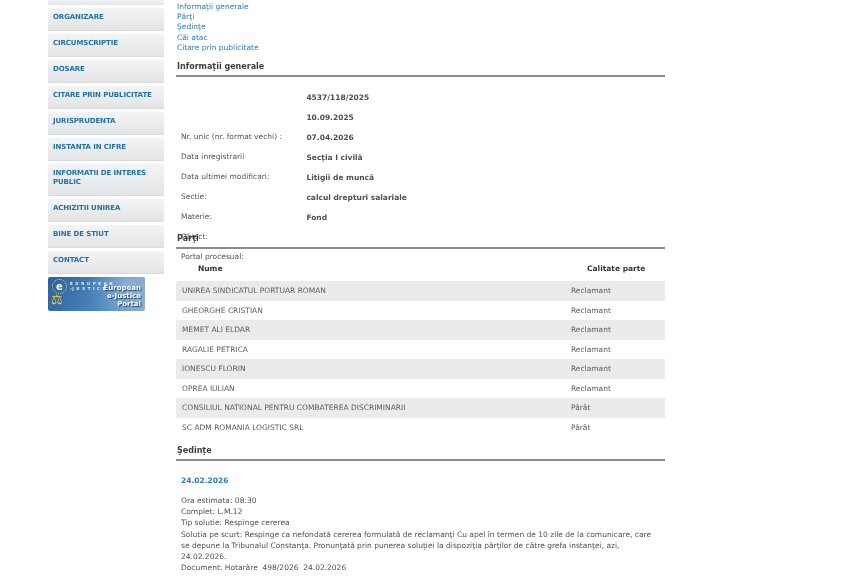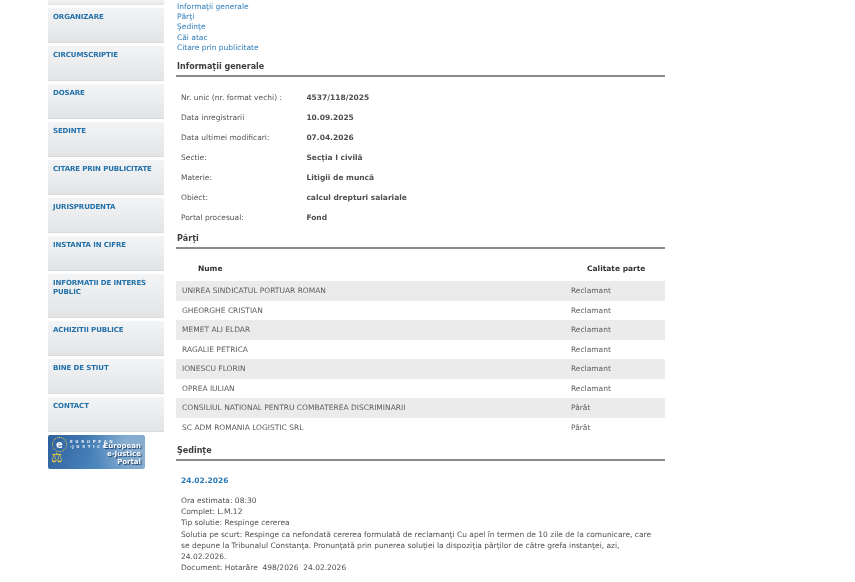--- a/index.html
+++ b/index.html
@@ -12,21 +12,21 @@
     overflow:hidden;
   }
 
   
   .sidebar{position:absolute;left:48px;top:0;width:116px;}
   .side-item{
     background:linear-gradient(#f3f4f5,#e2e4e6);
     border-bottom:1px solid #d8dadc;
     color:#2371a9;font-weight:bold;
     font-size:7px;line-height:9px;letter-spacing:-0.1px;
-    padding:5px 2px 20px 5px;margin-bottom:3px;
+    padding:5px 2px 8px 5px;margin-bottom:3px;
     cursor:pointer;
   }
   .side-item.partial{height:5px;padding:0;margin-bottom:3px;border-bottom:none;}
 
   .banner{
     display:block;position:relative;
     width:97px;height:34px;margin-top:1px;
     background:
       radial-gradient(circle at 80% 20%, rgba(255,255,255,.25), rgba(255,255,255,0) 45%),
       linear-gradient(115deg,#2d5f9c 0%,#4b86bd 55%,#86abcd 100%);
@@ -60,21 +60,21 @@
     font-size:8px;font-weight:bold;color:#3d3d3d;
     padding:0 0 4px 1px;margin:0;
     border-bottom:2px solid #8b8b8b;
   }
   #title-general{top:62px;}
   #title-parti{top:234px;}
   #title-sedinte{top:446px;}
 
   #fields{position:absolute;top:88px;left:0;width:489px;}
   .field-row{height:20px;line-height:20px;white-space:nowrap;}
-  .f-label{display:inline-block;width:123px;padding-left:5px;color:#535353;vertical-align:top;}
+  .f-label{display:inline-block;width:123px;padding-left:5px;color:#535353;vertical-align:top;margin-top:39px;}
   .f-value{color:#4f4f4f;font-weight:bold;}
 
   #thead{position:absolute;top:261px;left:16px;width:489px;height:17px;font-weight:bold;color:#333333;}
   .th-nume{position:absolute;left:6px;top:3px;}
   .th-cal{position:absolute;left:395px;top:3px;}
 
   #tbody{position:absolute;top:281px;left:0;width:489px;}
   .trow{position:relative;height:19.5px;line-height:19.5px;color:#5c5c5c;}
   #tbody .trow:nth-of-type(odd){background:#ebebeb;}
   .td-nume{position:absolute;left:6px;top:0;}
@@ -100,36 +100,33 @@
   <div class="side-item">
         <span>ORGANIZARE</span>
       </div>
       <div class="side-item">
         <span>CIRCUMSCRIPTIE</span>
       </div>
       <div class="side-item">
         <span>DOSARE</span>
       </div>
       <div class="side-item">
-        <span>SEDINTE</span>
-      </div>
-      <div class="side-item">
         <span>CITARE PRIN PUBLICITATE</span>
       </div>
       <div class="side-item">
         <span>JURISPRUDENTA</span>
       </div>
       <div class="side-item">
         <span>INSTANTA IN CIFRE</span>
       </div>
       <div class="side-item">
         <span>INFORMATII DE INTERES PUBLIC</span>
       </div>
       <div class="side-item">
-        <span>ACHIZITII PUBLICE</span>
+        <span>ACHIZITII UNIREA</span>
       </div>
       <div class="side-item">
         <span>BINE DE STIUT</span>
       </div>
       <div class="side-item">
         <span>CONTACT</span>
       </div>
     </div>
   <a class="banner">
     <span class="b-estars">e</span>

